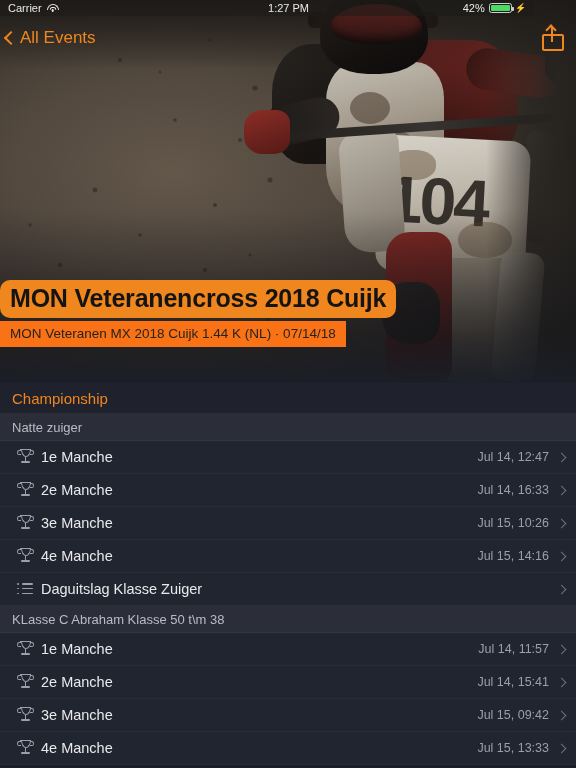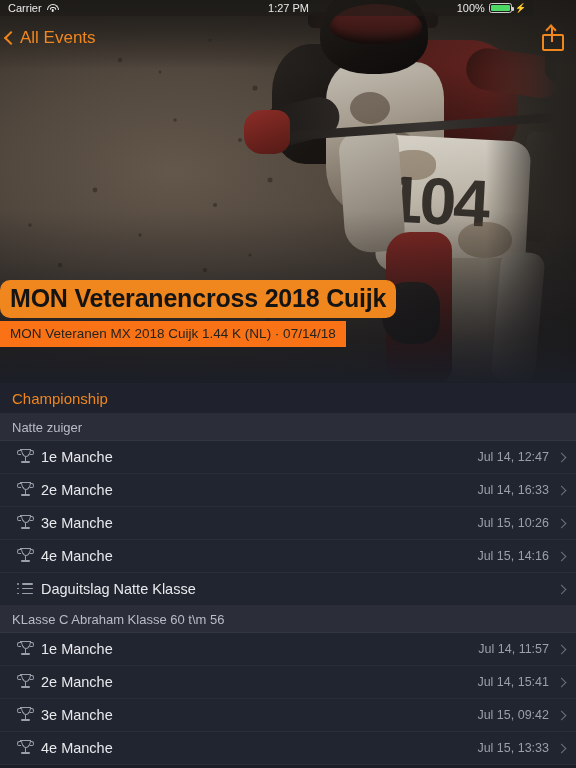--- a/index.html
+++ b/index.html
@@ -354,21 +354,21 @@
     <div class="sb-left">
       <span>Carrier</span>
       <span class="wifi">
           <i></i>
           <i></i>
           <i></i>
         </span>
     </div>
     <div class="sb-center">1:27 PM</div>
     <div class="sb-right">
-      <span>100%</span>
+      <span>42%</span>
       <span class="battery">
           <span></span>
         </span>
       <span class="bolt">⚡</span>
     </div>
   </div>
 
   <div class="navbar">
     <div class="backbtn">
       <span class="chev-left"></span>
@@ -449,25 +449,25 @@
           <span class="ic">
             <span class="listicon">
               <span class="ln d r0"></span>
               <span class="ln b r0"></span>
               <span class="ln d r1"></span>
               <span class="ln b r1"></span>
               <span class="ln d r2"></span>
               <span class="ln b r2"></span>
             </span>
           </span>
-          <span class="nm">Daguitslag Natte Klasse</span>
+          <span class="nm">Daguitslag Klasse Zuiger</span>
           <span class="ts"></span>
           <span class="cv"></span>
         </div>
-        <div class="row-section">KLasse C Abraham Klasse 60 t\m 56</div>
+        <div class="row-section">KLasse C Abraham Klasse 50 t\m 38</div>
         <div class="row-item">
           <span class="ic">
             <span class="trophy">
               <span class="top"></span>
               <span class="hl"></span>
               <span class="hr"></span>
               <span class="cup"></span>
               <span class="stem"></span>
               <span class="base"></span>
             </span>

